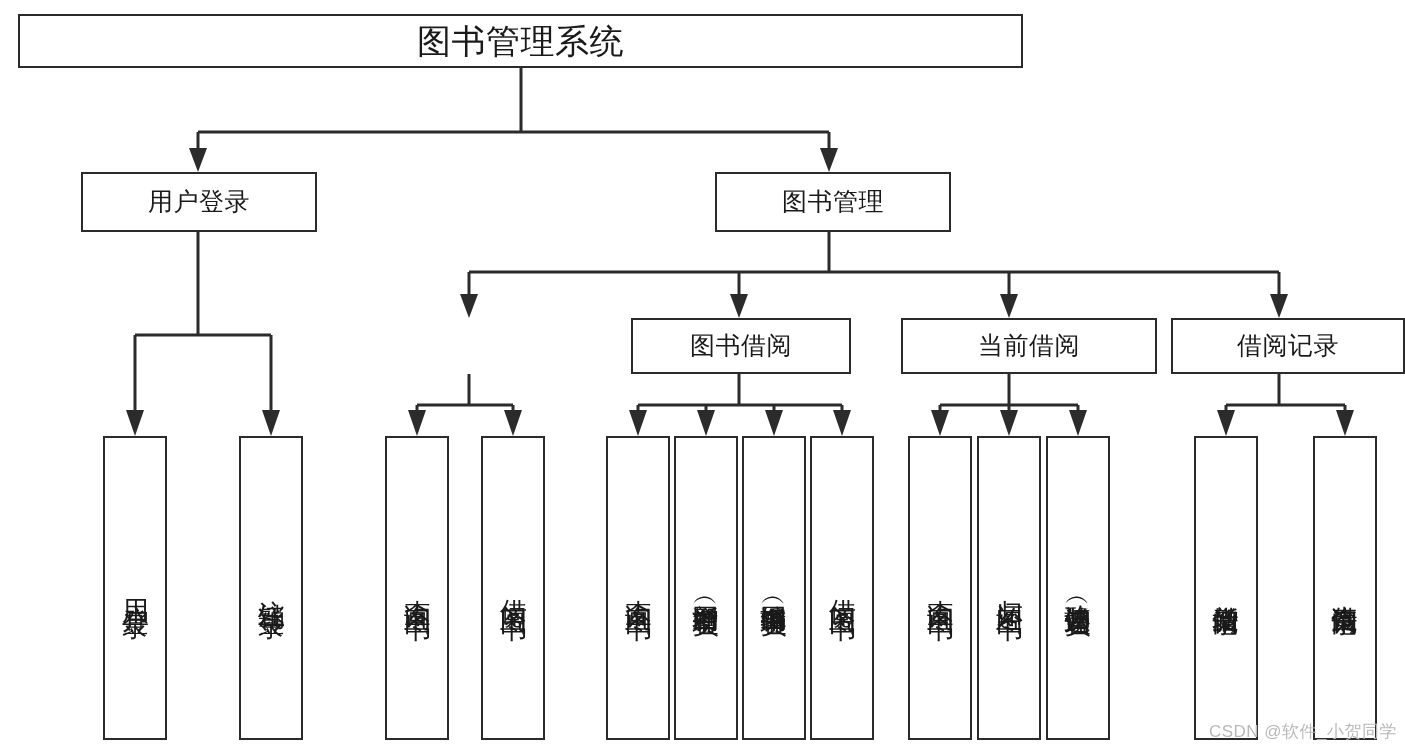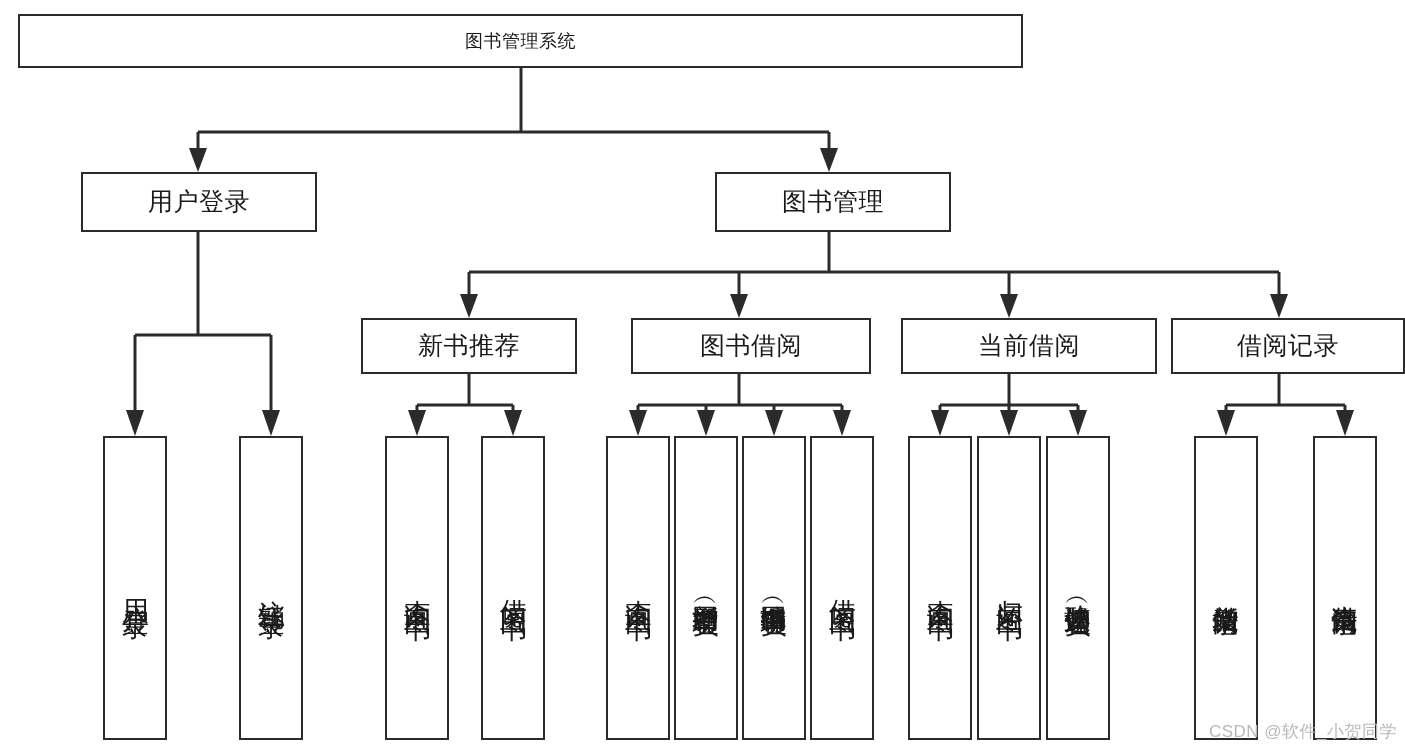--- a/index.html
+++ b/index.html
@@ -28,21 +28,21 @@
     display:block;
     text-align:center;
     line-height:1.02;
     white-space:pre;
   }
   
   .node.h .label{
     font-size:25px;
     letter-spacing:0.5px;
   }
-  .node.root .label{font-size:18px;}
+  .node.root .label{font-size:34px;}
   
   .node.v{
     align-items:center;
     justify-content:center;
     padding:4px 0;
   }
   .node.v .label{
     writing-mode:vertical-rl;
     text-orientation:upright;
     font-size:27px;
@@ -151,24 +151,21 @@
     <span class="label">图书管理系统</span>
   </div>
 
   <div class="node h" style="left:81px;top:172px;width:236px;height:60px;">
     <span class="label">用户登录</span>
   </div>
   <div class="node h" style="left:715px;top:172px;width:236px;height:60px;">
     <span class="label">图书管理</span>
   </div>
 
-  <div class="node h" style="left:361px;top:318px;width:216px;height:56px;">
-    <span class="label">新书推荐</span>
-  </div>
-  <div class="node h" style="left:631px;top:318px;width:240px;height:56px;">
+  <div class="node h" style="left:631px;top:318px;width:220px;height:56px;">
     <span class="label">图书借阅</span>
   </div>
   <div class="node h" style="left:901px;top:318px;width:256px;height:56px;">
     <span class="label">当前借阅</span>
   </div>
   <div class="node h" style="left:1171px;top:318px;width:234px;height:56px;">
     <span class="label">借阅记录</span>
   </div>
 
   <div class="node v" style="left:103px;top:436px;width:64px;height:304px;">

